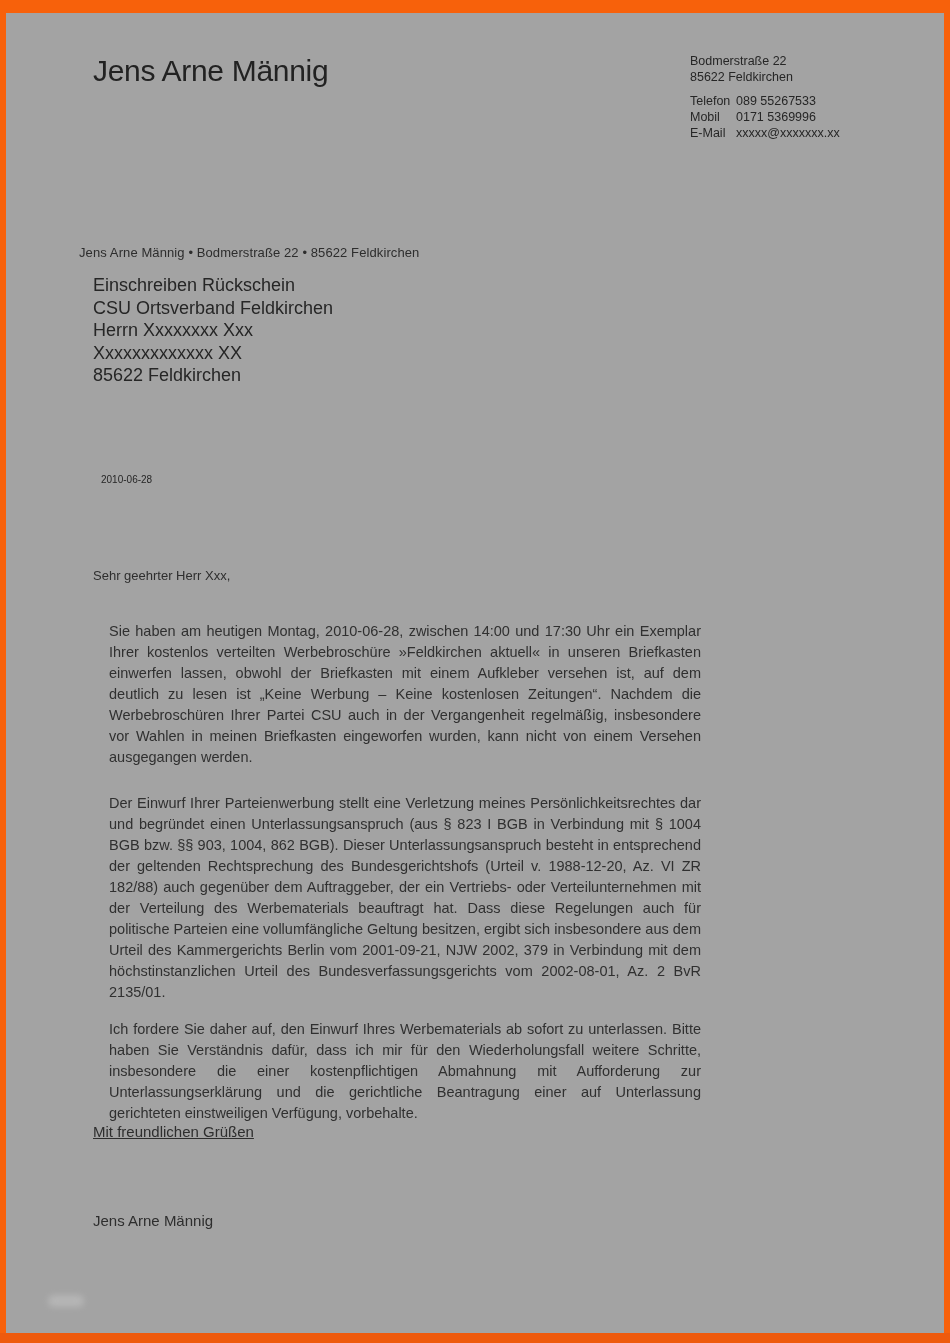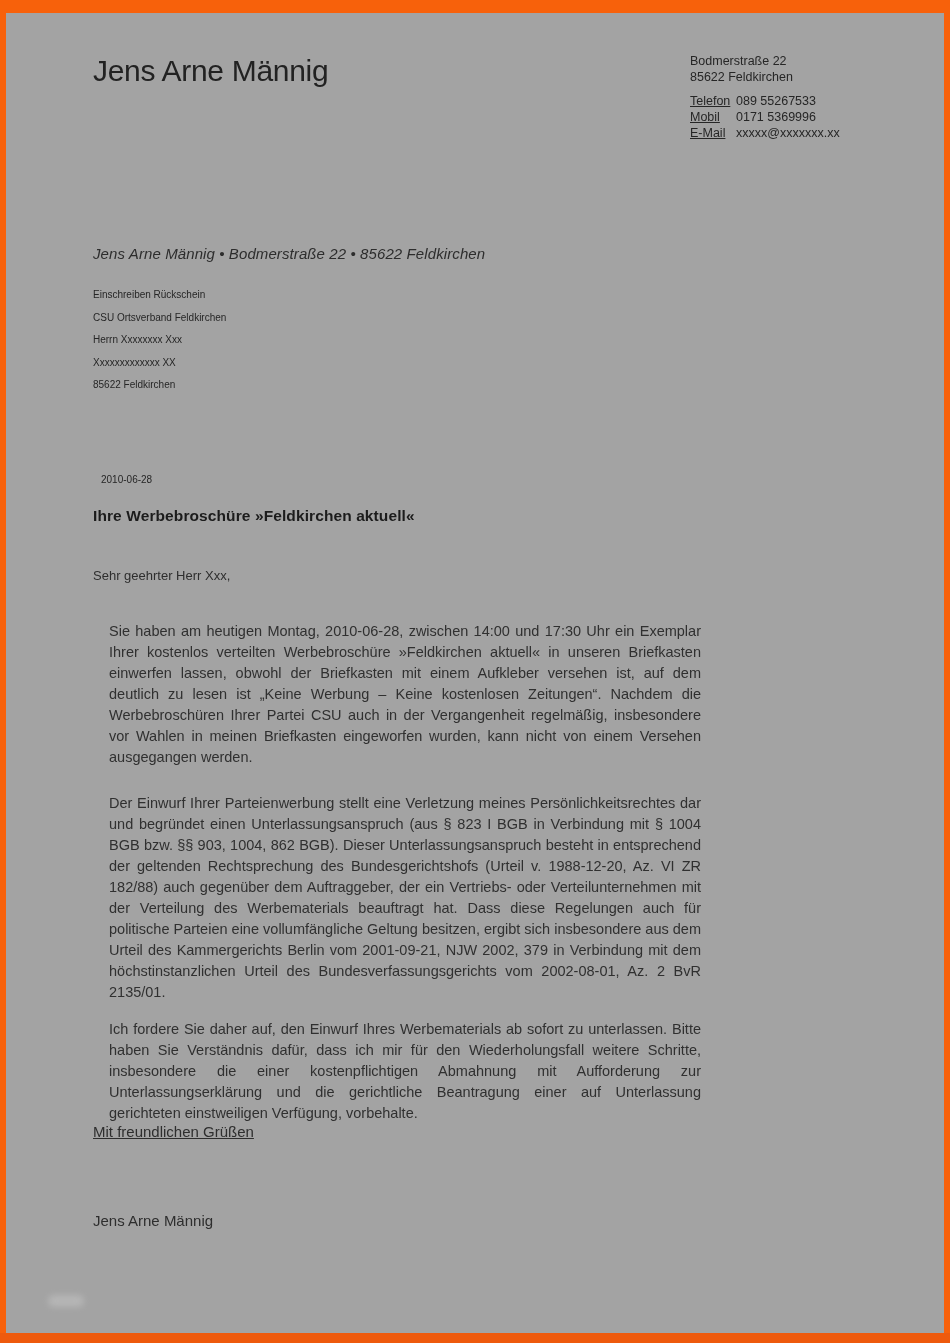--- a/index.html
+++ b/index.html
@@ -26,32 +26,31 @@
     font-size: 30px; font-weight: 400; letter-spacing: -0.3px;
     color: #222222; white-space: nowrap;
   }
 
   .contact-block {
     position: absolute; left: 678px; top: 53px;
     font-size: 12.5px; line-height: 16px; color: #262626; margin-left: 12px;
   }
   .contact-gap { height: 8px; }
   .contact-row { display: flex; }
-  .contact-label { width: 46px; text-decoration: underline; }
+  .contact-label { width: 46px; }
   .contact-value { white-space: nowrap; }
 
   .sender-line {
-    position: absolute; left: 93px; top: 245px;
-    font-size: 15px; color: #2d2d2d; white-space: nowrap;
+    position: absolute; left: 79px; top: 245px;
+    font-size: 13px; color: #2d2d2d; white-space: nowrap;
     letter-spacing: 0.1px;
-    font-style: italic;
   }
   .recipient-block {
-    position: absolute; left: 93px; top: 284px;
-    font-size: 10px; line-height: 22.6px; color: #262626;
+    position: absolute; left: 93px; top: 274px;
+    font-size: 18px; line-height: 22.6px; color: #262626;
   }
 
   .date-line {
     position: absolute; left: 101px; top: 474px;
     font-size: 10px; color: #262626;
   }
   .subject-line {
     position: absolute; left: 93px; top: 507px;
     font-size: 15.5px; font-weight: 700; color: #1c1c1c;
     letter-spacing: 0.1px;
@@ -123,21 +122,20 @@
   <div class="recipient-block">
     <div>Einschreiben Rückschein</div>
     <div>CSU Ortsverband Feldkirchen</div>
     <div>Herrn Xxxxxxxx Xxx</div>
     <div>Xxxxxxxxxxxxx XX</div>
     <div>85622 Feldkirchen</div>
   </div>
 
   <div class="date-line">2010-06-28</div>
 
-  <div class="subject-line">Ihre Werbebroschüre »Feldkirchen aktuell«</div>
 
   <div class="salutation">Sehr geehrter Herr Xxx,</div>
 
   <p class="body-par par-1">Sie haben am heutigen Montag, 2010-06-28, zwischen 14:00 und 17:30 Uhr ein Exemplar Ihrer kostenlos verteilten Werbebroschüre »Feldkirchen aktuell« in unseren Briefkasten einwerfen lassen, obwohl der Briefkasten mit einem Aufkleber versehen ist, auf dem deutlich zu lesen ist „Keine Werbung – Keine kostenlosen Zeitungen“. Nachdem die Werbebroschüren Ihrer Partei CSU auch in der Vergangenheit regelmäßig, insbesondere vor Wahlen in meinen Briefkasten eingeworfen wurden, kann nicht von einem Versehen ausgegangen werden.</p>
 
   <p class="body-par par-2">Der Einwurf Ihrer Parteienwerbung stellt eine Verletzung meines Persönlichkeitsrechtes dar und begründet einen Unterlassungsanspruch (aus § 823 I BGB in Verbindung mit § 1004 BGB bzw. §§ 903, 1004, 862 BGB). Dieser Unterlassungsanspruch besteht in entsprechend der geltenden Rechtsprechung des Bundesgerichtshofs (Urteil v. 1988-12-20, Az. VI ZR 182/88) auch gegenüber dem Auftraggeber, der ein Vertriebs- oder Verteilunternehmen mit der Verteilung des Werbematerials beauftragt hat. Dass diese Regelungen auch für politische Parteien eine vollumfängliche Geltung besitzen, ergibt sich insbesondere aus dem Urteil des Kammergerichts Berlin vom 2001-09-21, NJW 2002, 379 in Verbindung mit dem höchstinstanzlichen Urteil des Bundesverfassungsgerichts vom 2002-08-01, Az. 2 BvR 2135/01.</p>
 
   <p class="body-par par-3">Ich fordere Sie daher auf, den Einwurf Ihres Werbematerials ab sofort zu unterlassen. Bitte haben Sie Verständnis dafür, dass ich mir für den Wiederholungsfall weitere Schritte, insbesondere die einer kostenpflichtigen Abmahnung mit Aufforderung zur Unterlassungserklärung und die gerichtliche Beantragung einer auf Unterlassung gerichteten einstweiligen Verfügung, vorbehalte.</p>
 
   <div class="closing">Mit freundlichen Grüßen</div>

